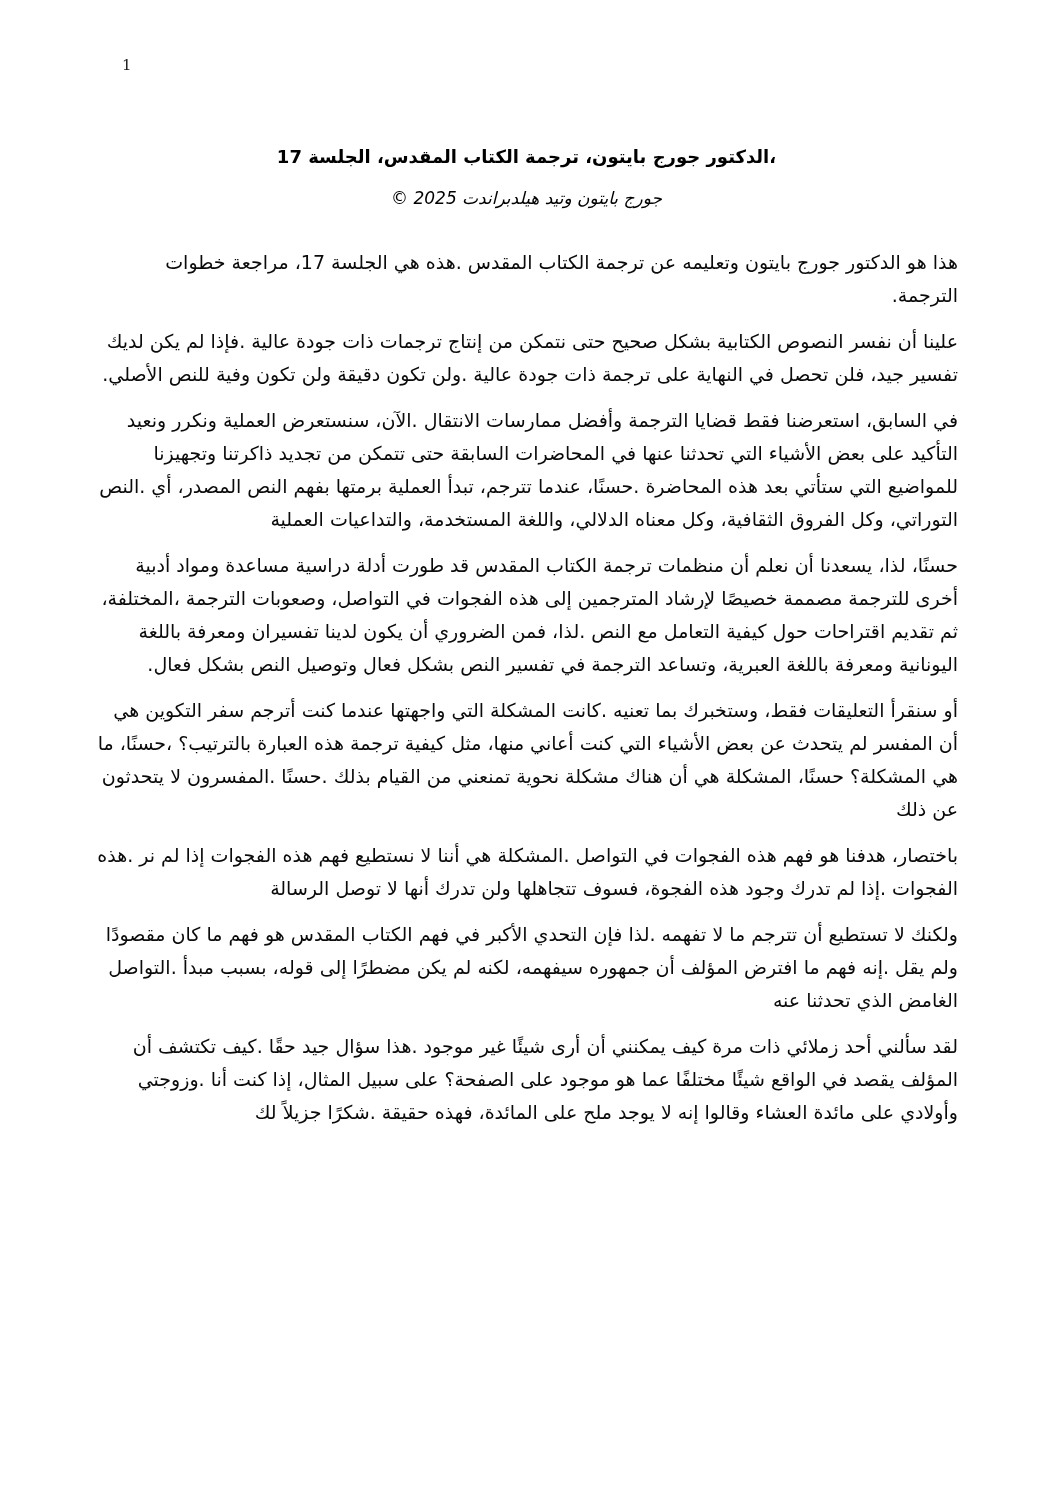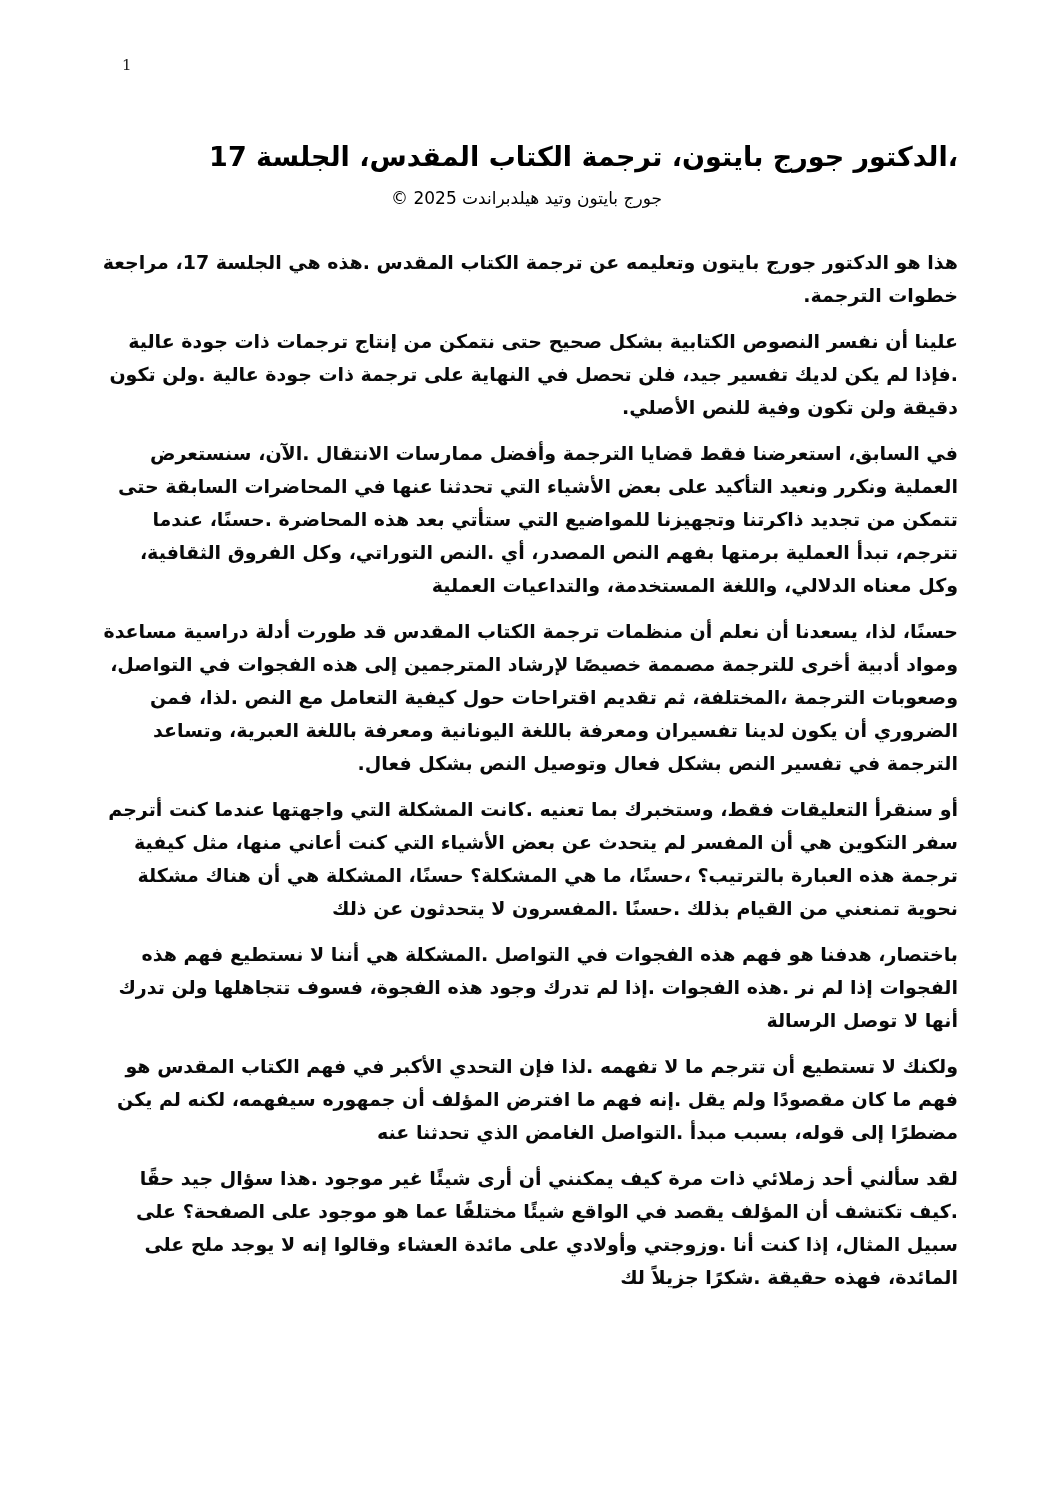--- a/index.html
+++ b/index.html
@@ -26,39 +26,40 @@
     font-size: 15px;
     color: #1a1a1a;
   }
   .content {
     padding: 136px 100px 0 95px;
     box-sizing: border-box;
   }
   .title {
     margin: 0;
     direction: rtl;
-    font-size: 27px;
+    text-align: center;
+    font-size: 18px;
     font-weight: 700;
     line-height: 42px;
     color: #000000;
   }
   .title .title-line {
     display: block;
   }
   .byline {
     direction: rtl;
     text-align: center;
     font-size: 17px;
     line-height: 24px;
     margin-top: 8px;
     color: #000000;
+    font-style: italic;
   }
   .doc-body {
     margin-top: 36px;
-    font-weight: bold;
   }
   .doc-body p {
     direction: rtl;
     text-align: right;
     font-size: 19px;
     line-height: 33px;
     margin: 0 0 13px 0;
     color: #0a0a0a;
   }
 </style>

